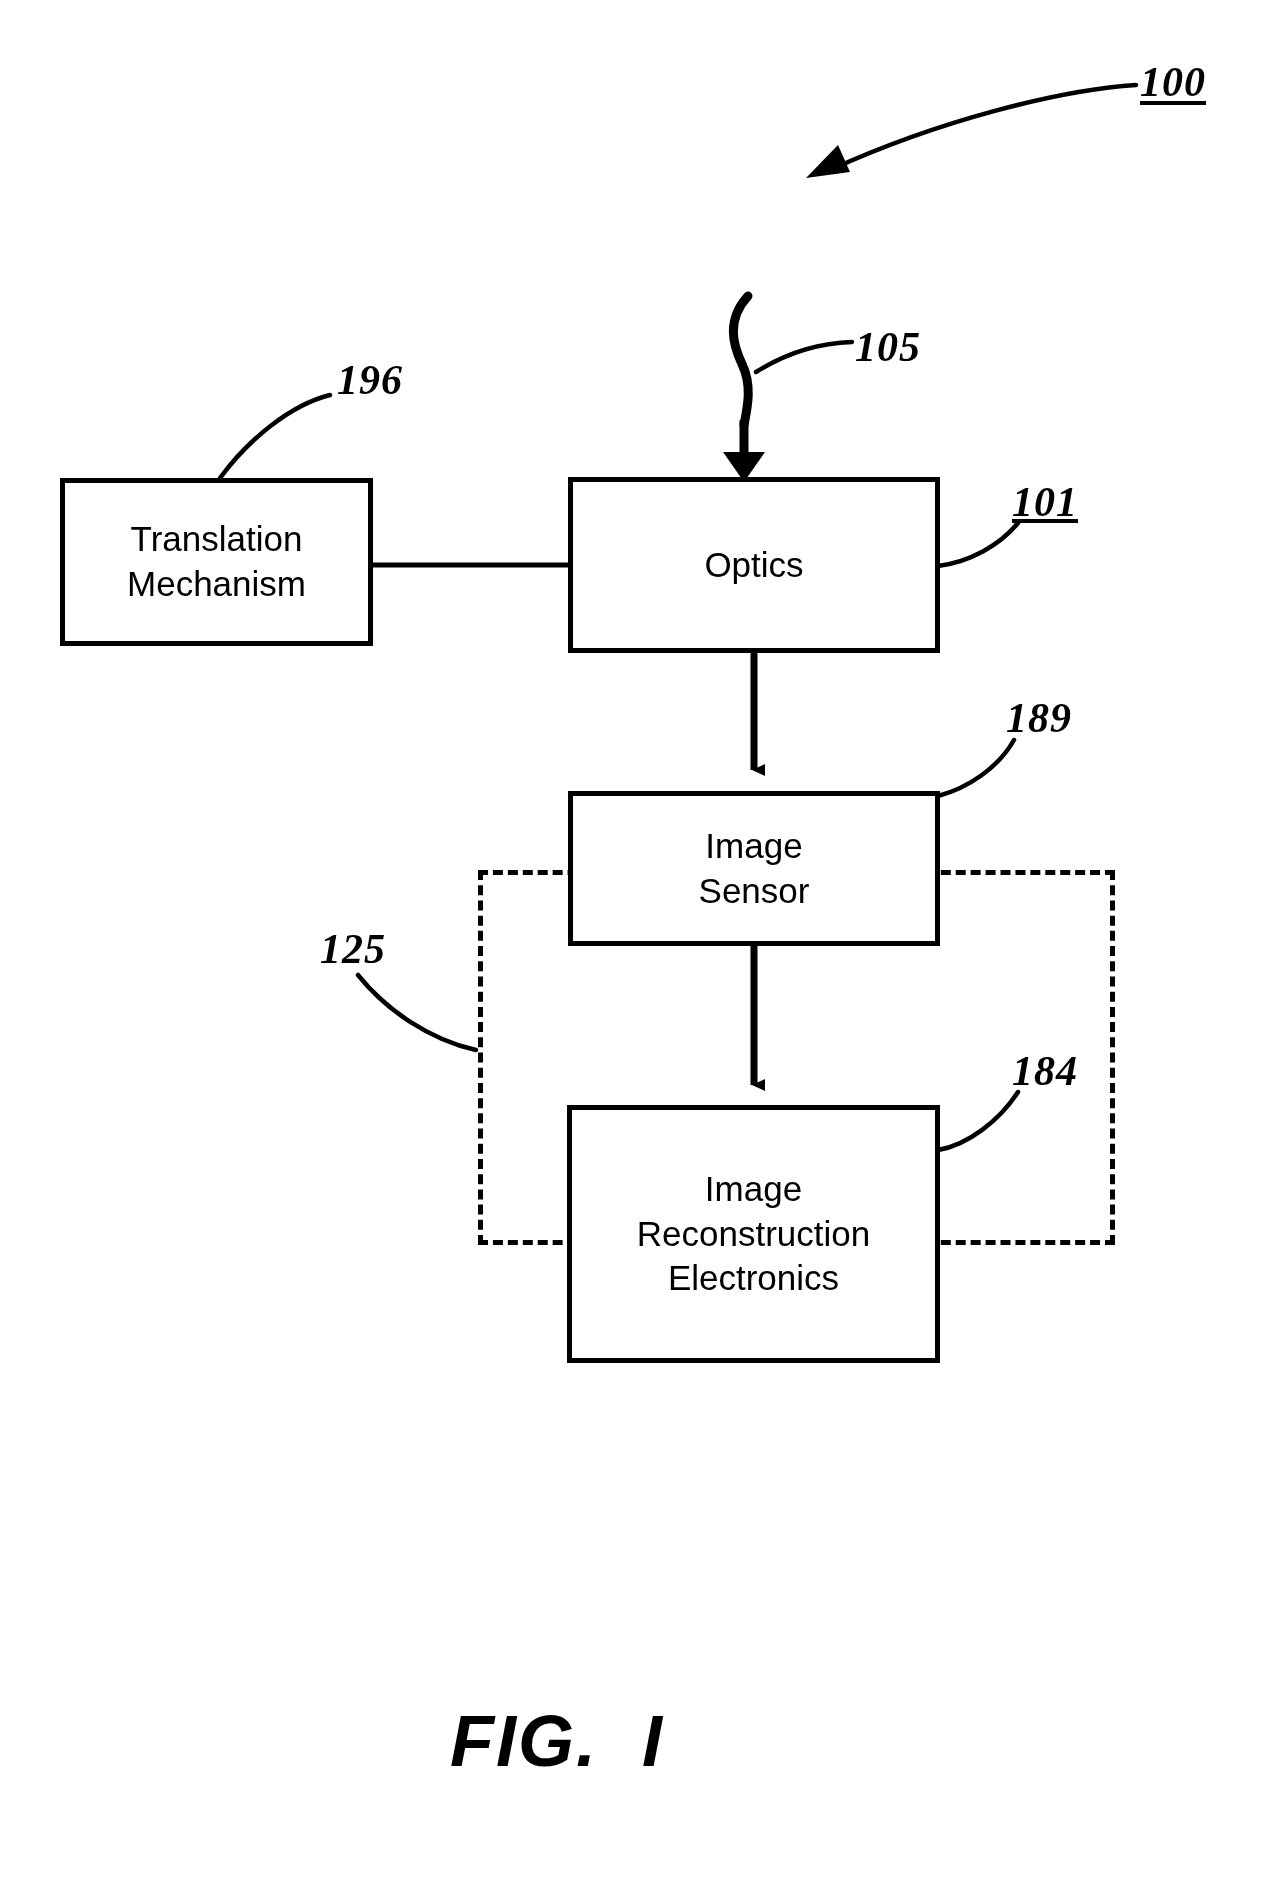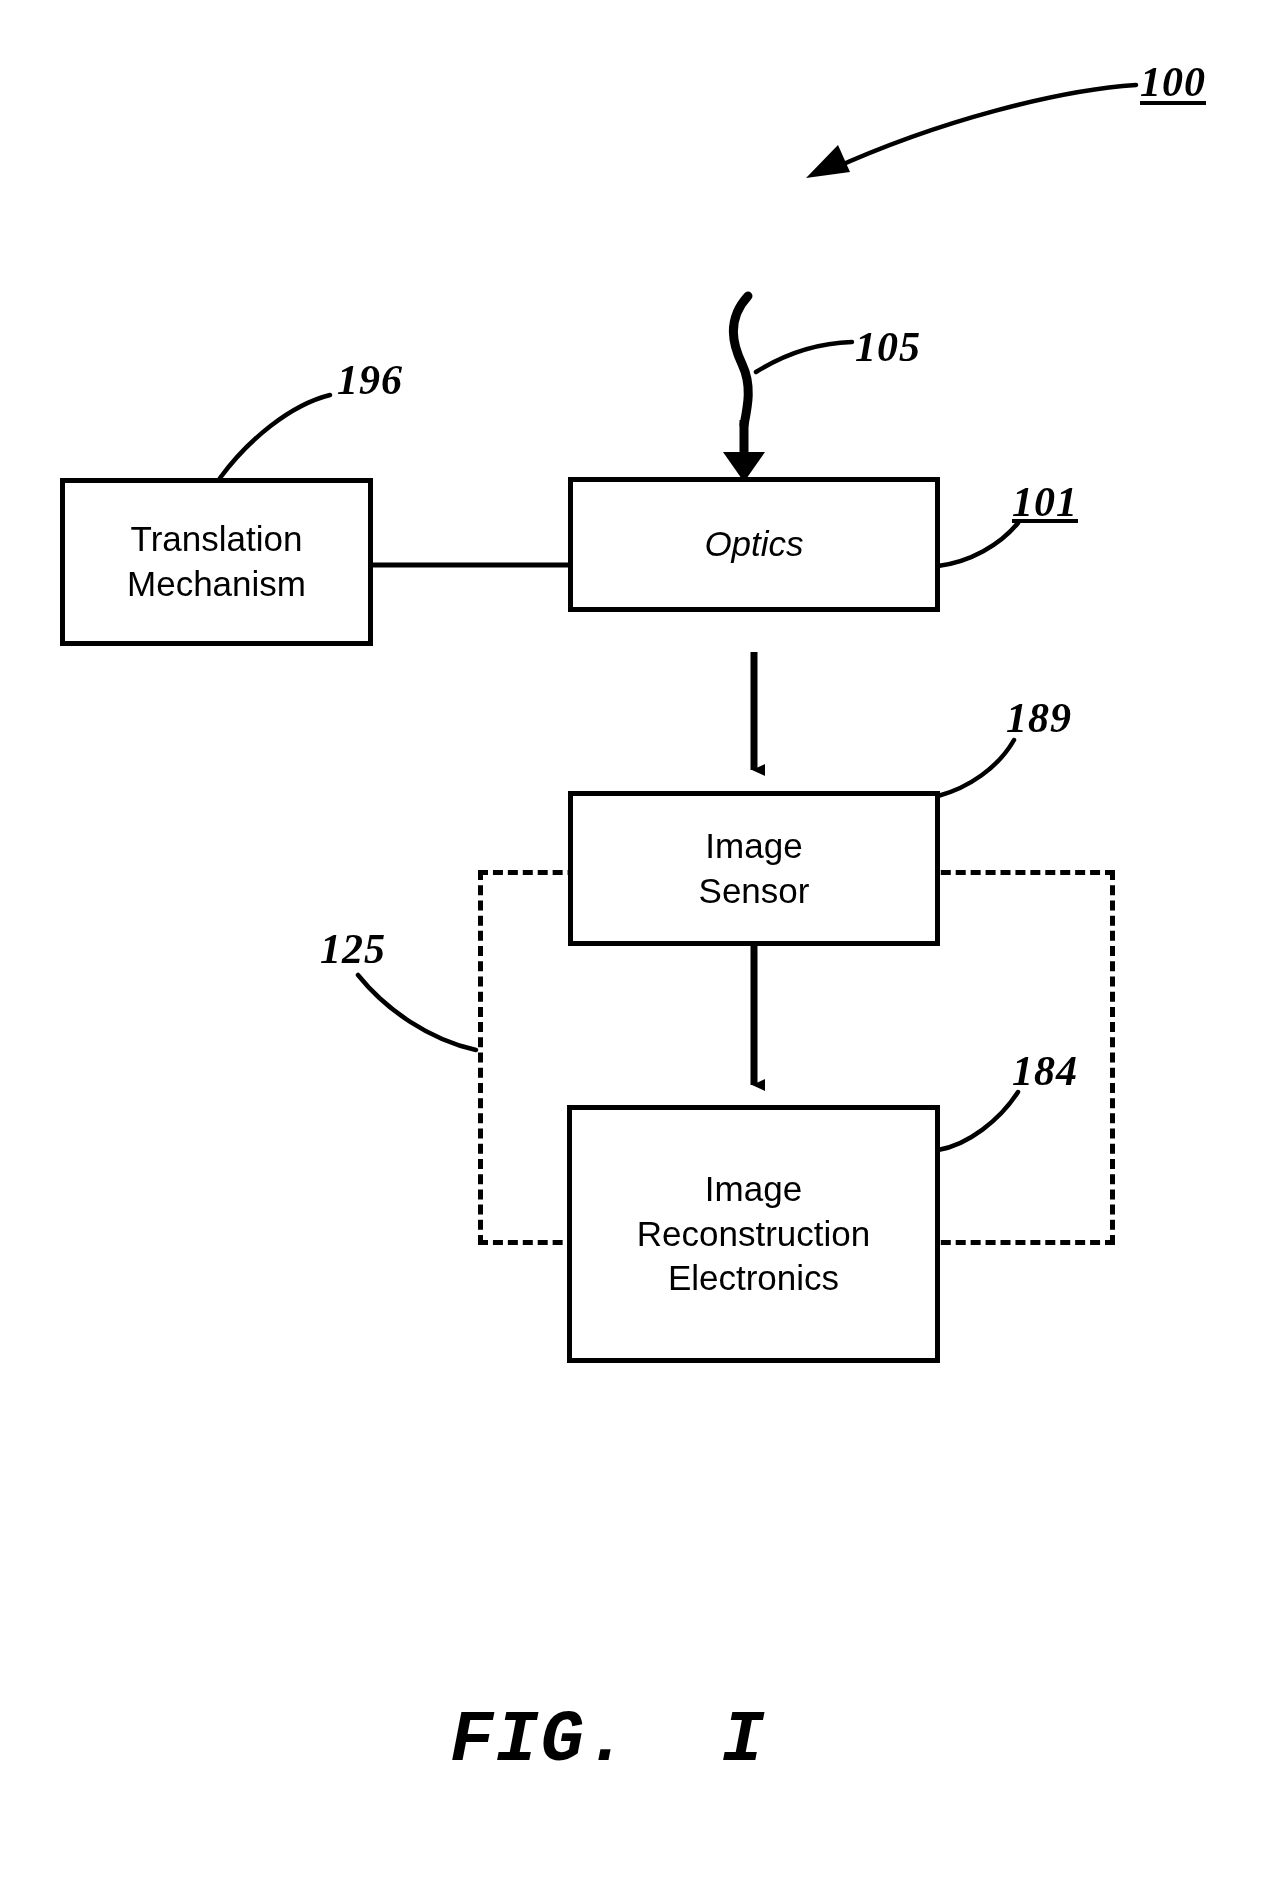--- a/index.html
+++ b/index.html
@@ -58,21 +58,21 @@
     letter-spacing: 1px;
     color: #000000;
     white-space: nowrap;
   }
   .ref-num.underlined {
     text-decoration: underline;
     text-underline-offset: 5px;
   }
   .fig-caption {
     position: absolute;
-    font-family: Liberation Mono, monospace;
+    font-family: Liberation Sans, sans-serif;
     font-style: italic;
     font-weight: bold;
     font-size: 72px;
     letter-spacing: 2px;
     color: #000000;
     white-space: pre;
   }
 </style>
 </head>
 <body>
@@ -138,21 +138,21 @@
     </g>
   </svg>
 
   <div class="dashed-box" style="left:478px; top:870px; width:637px; height:375px;"></div>
 
   <div class="box" style="left:60px; top:478px; width:313px; height:168px;">
     <span class="box-label">Translation
 Mechanism</span>
   </div>
 
-  <div class="box" style="left:568px; top:477px; width:372px; height:135px;font-style:italic;">
+  <div class="box" style="left:568px; top:477px; width:372px; height:176px;">
     <span class="box-label">Optics</span>
   </div>
 
   <div class="box" style="left:568px; top:791px; width:372px; height:155px;">
     <span class="box-label">Image
 Sensor</span>
   </div>
 
   <div class="box" style="left:567px; top:1105px; width:373px; height:258px;">
     <span class="box-label">Image

